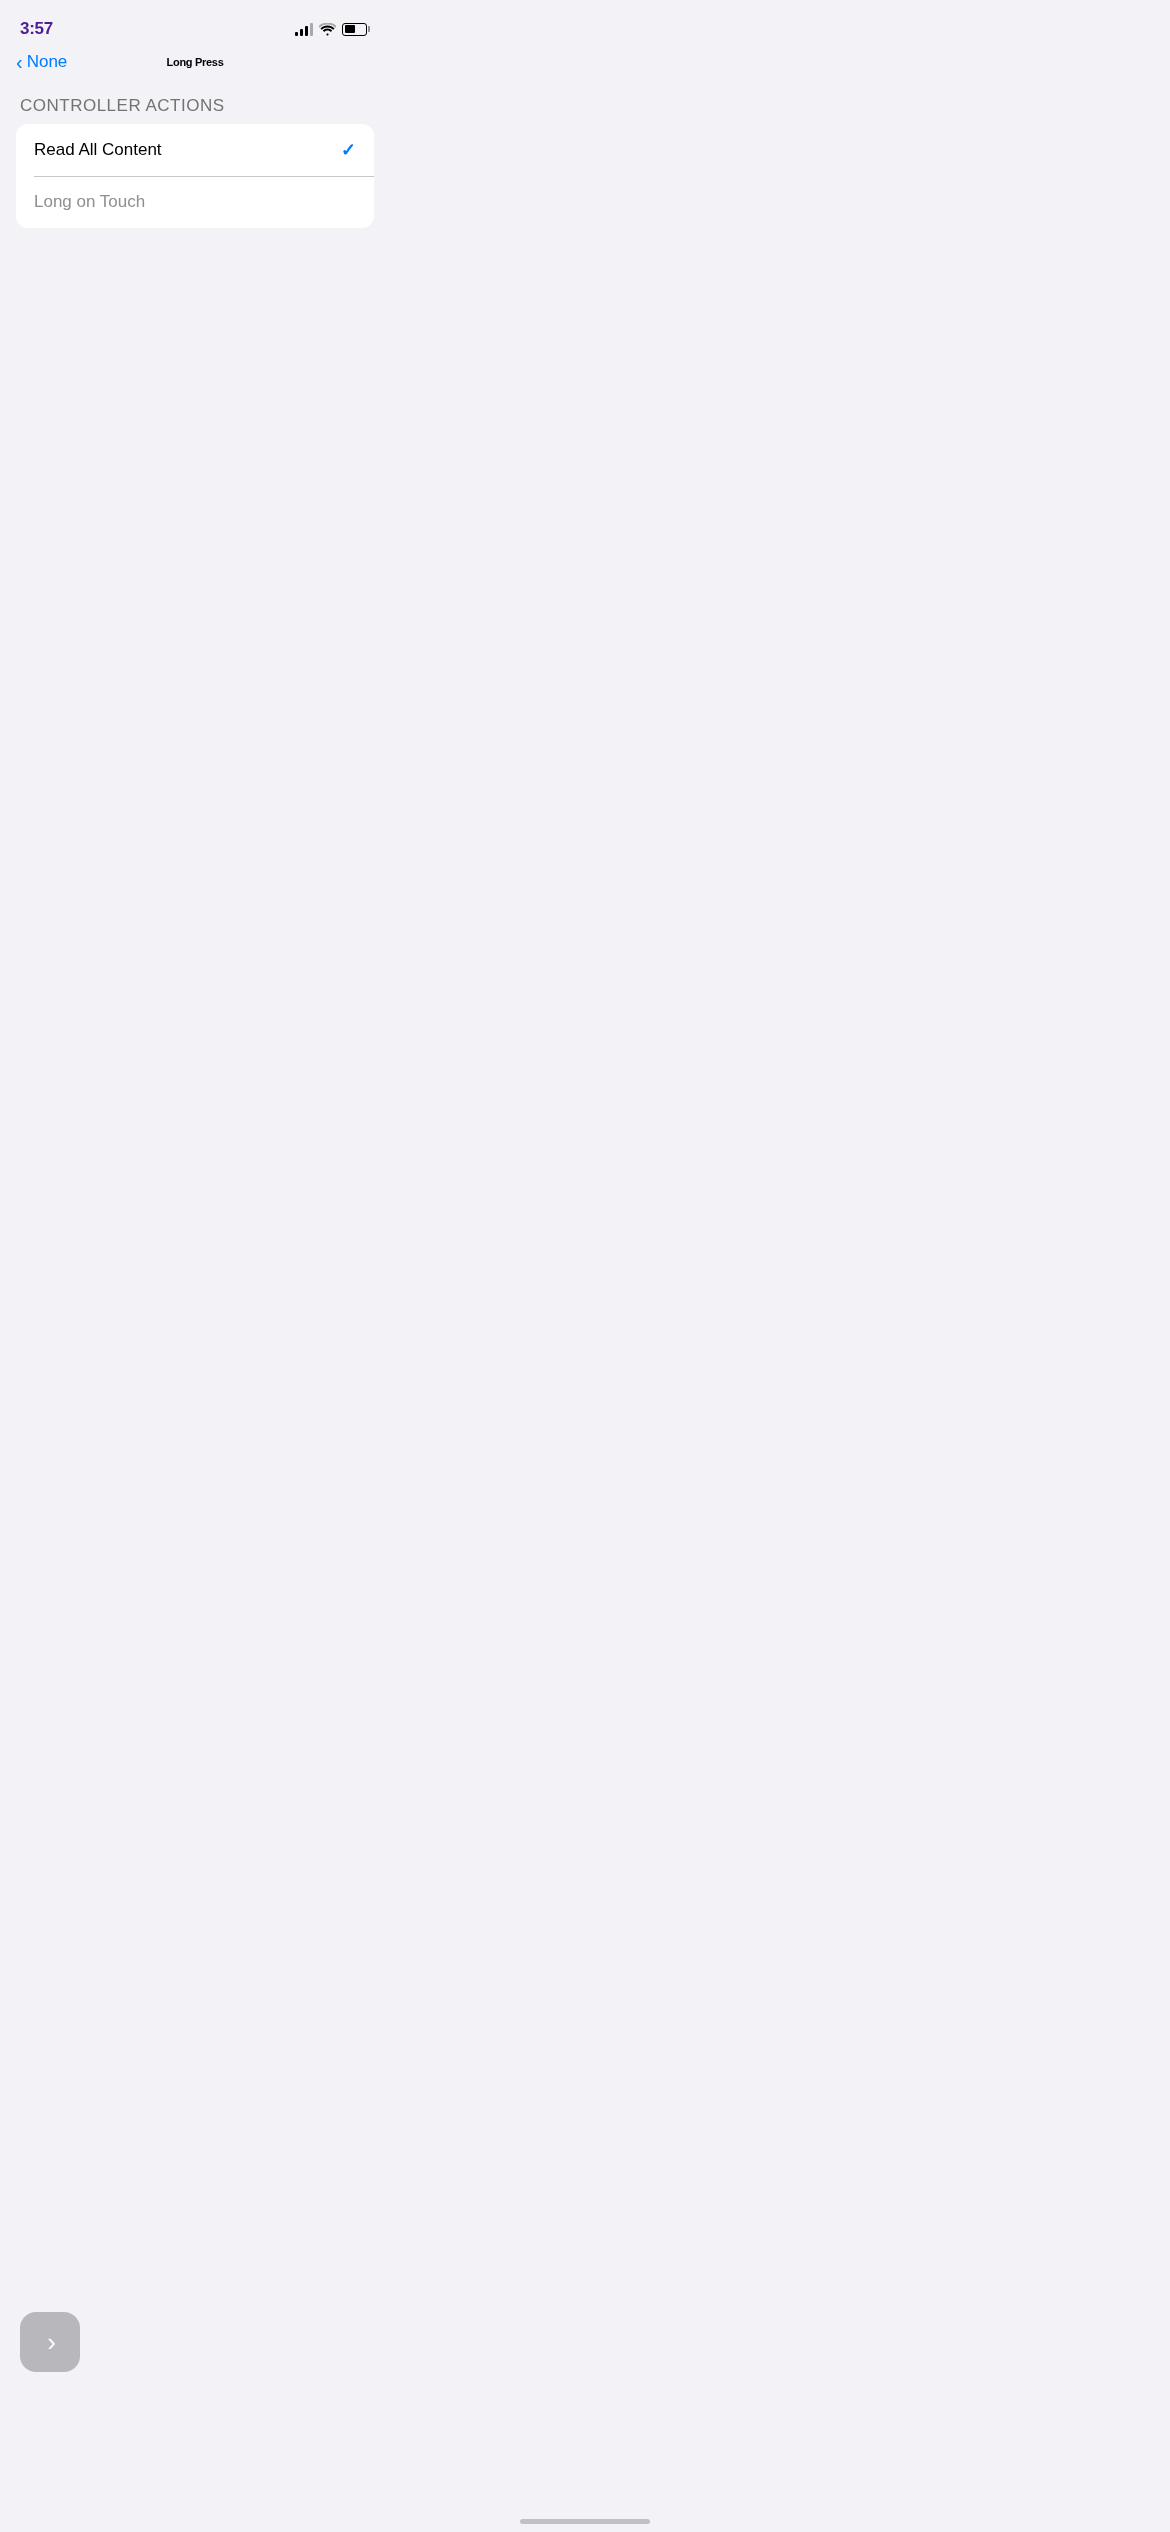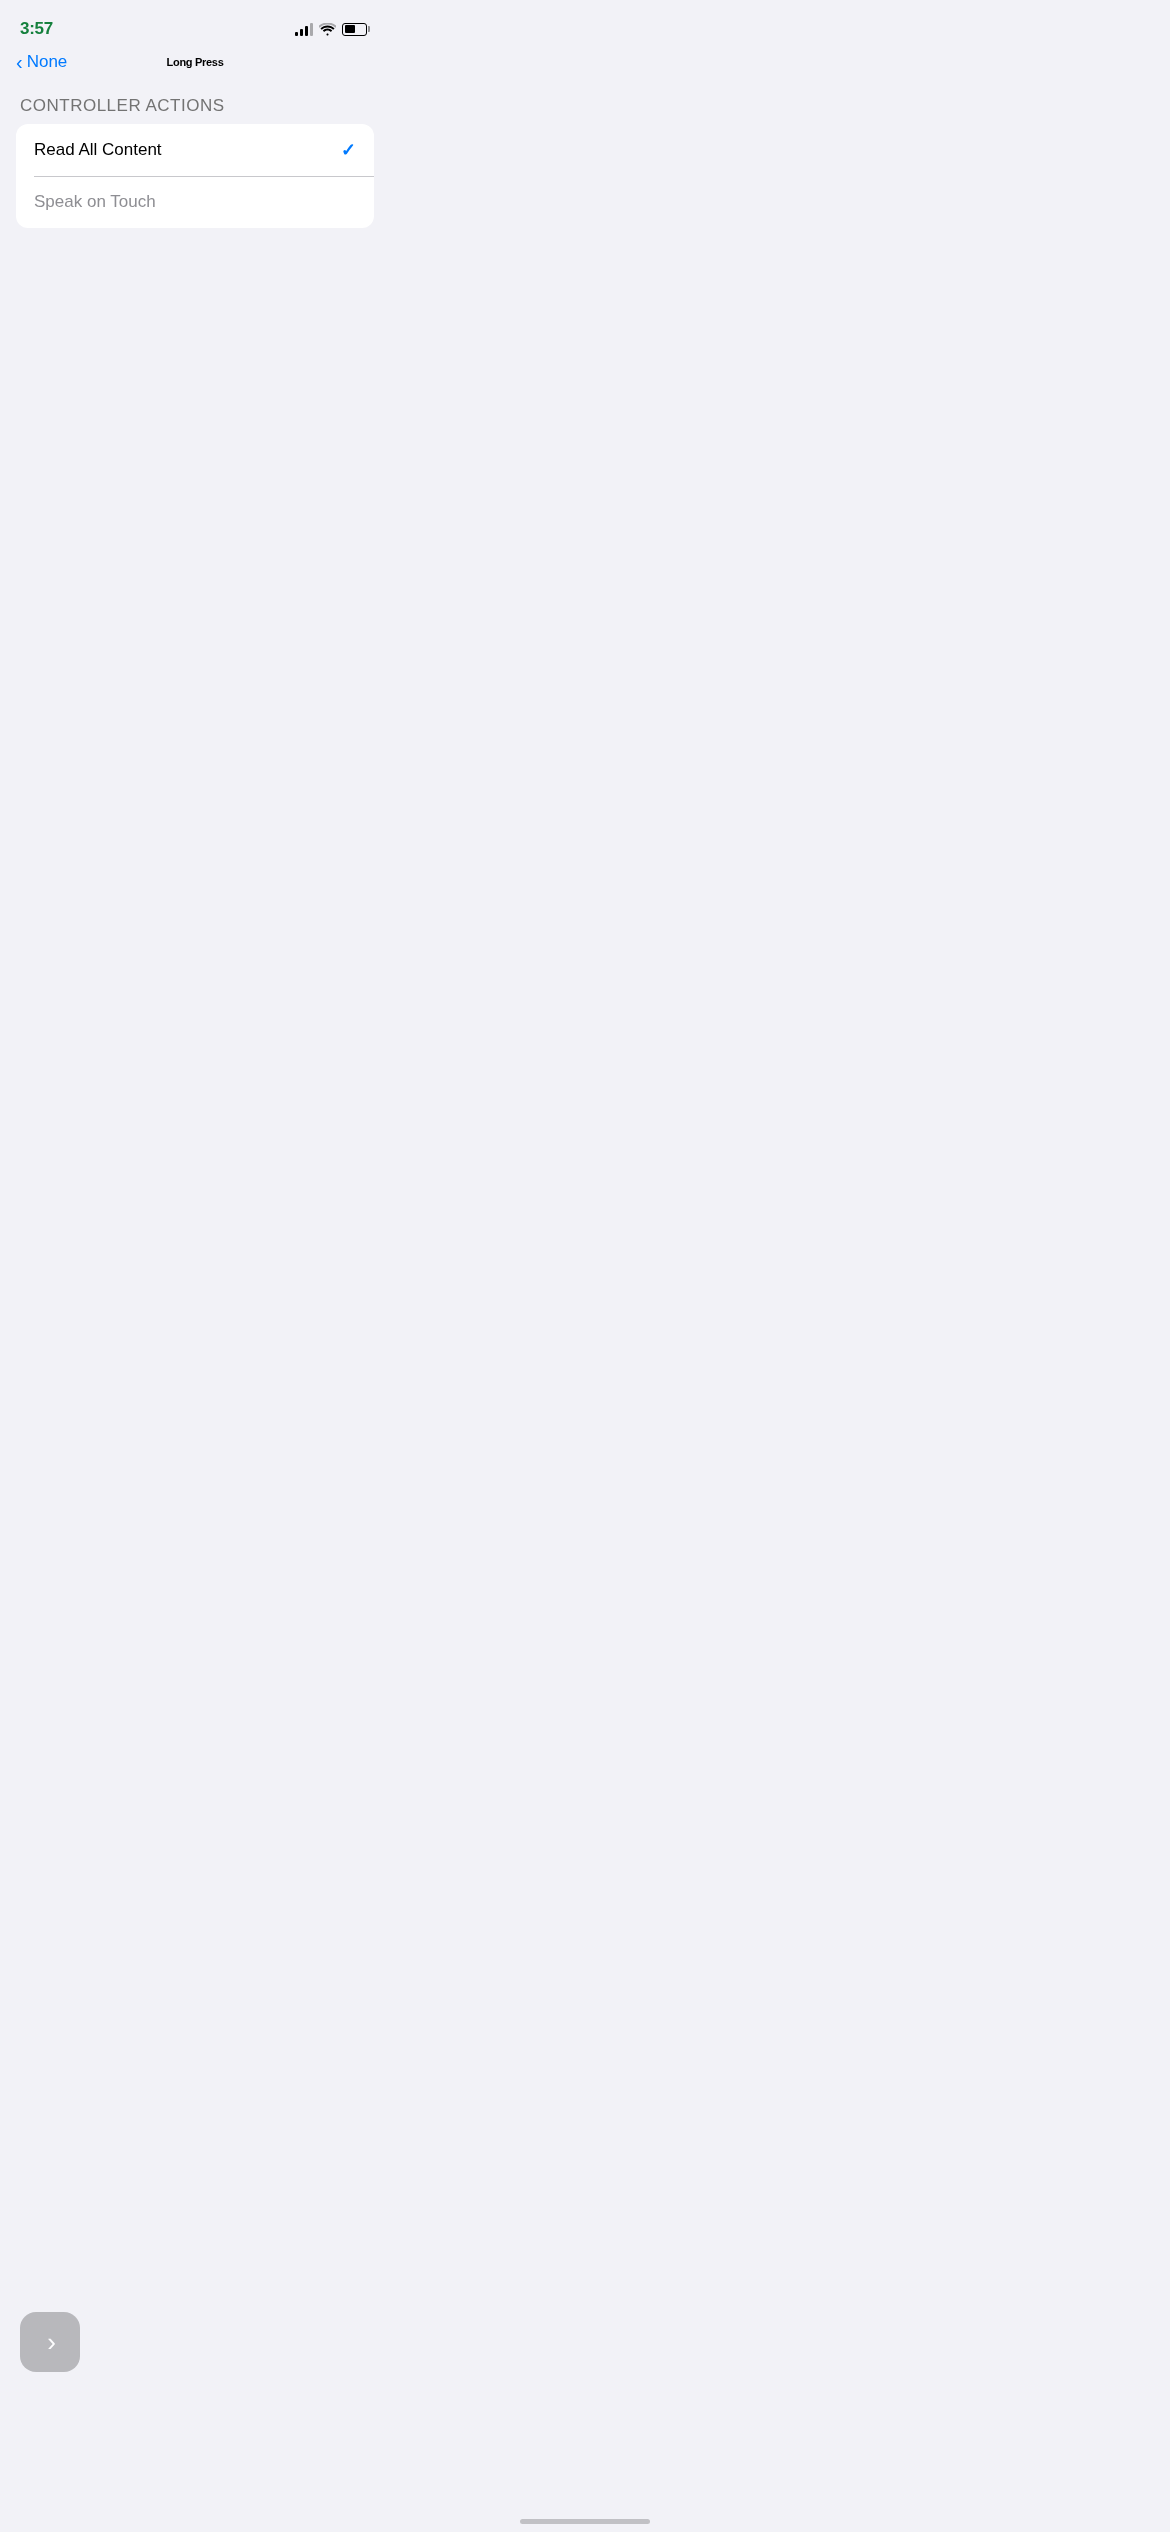--- a/index.html
+++ b/index.html
@@ -24,21 +24,21 @@
       display: flex;
       justify-content: space-between;
       align-items: center;
       padding: 14px 20px 4px 20px;
       height: 48px;
     }
 
     .status-time {
       font-size: 17px;
       font-weight: 600;
-      color: #15803d;
+      color: #4c1d95;
       letter-spacing: -0.3px;
     }
 
     .status-icons {
       display: flex;
       align-items: center;
       gap: 6px;
     }
 
     .signal-bars {
@@ -258,21 +258,21 @@
 
 <div class="list-group">
 
 
   <div class="list-item">
     <span class="list-item-label">Read All Content</span>
     <span class="checkmark">✓</span>
   </div>
 
   <div class="list-item">
-    <span class="list-item-label disabled">Speak on Touch</span>
+    <span class="list-item-label disabled">Long on Touch</span>
   </div>
 </div>
 
 <div class="floating-button">
   <span class="floating-chevron">›</span>
 </div>
 
 <div class="home-indicator"></div>
 
 </body></html>

